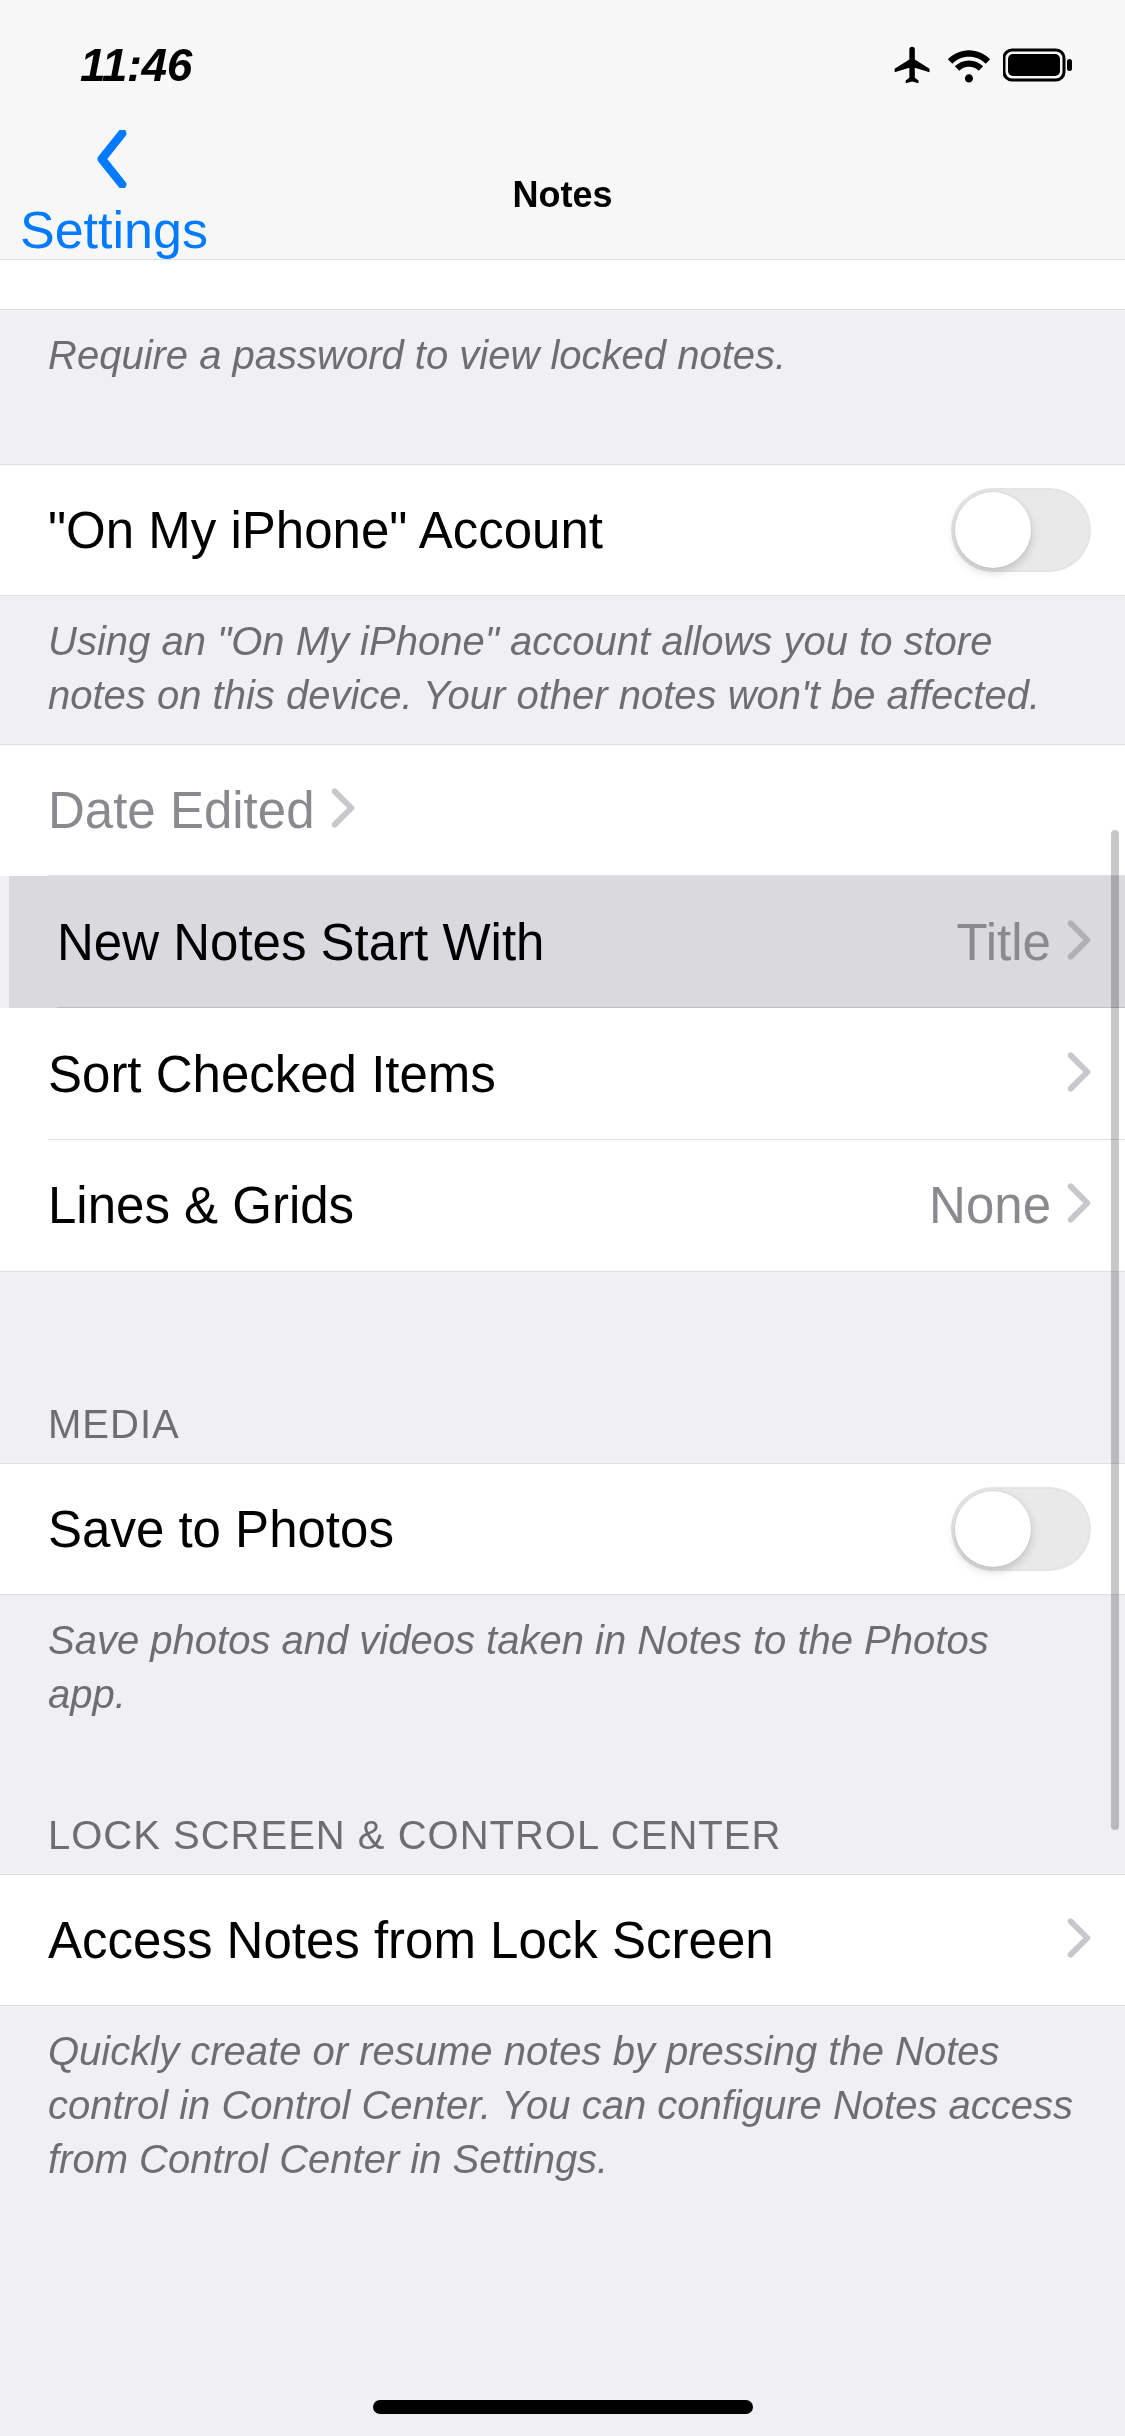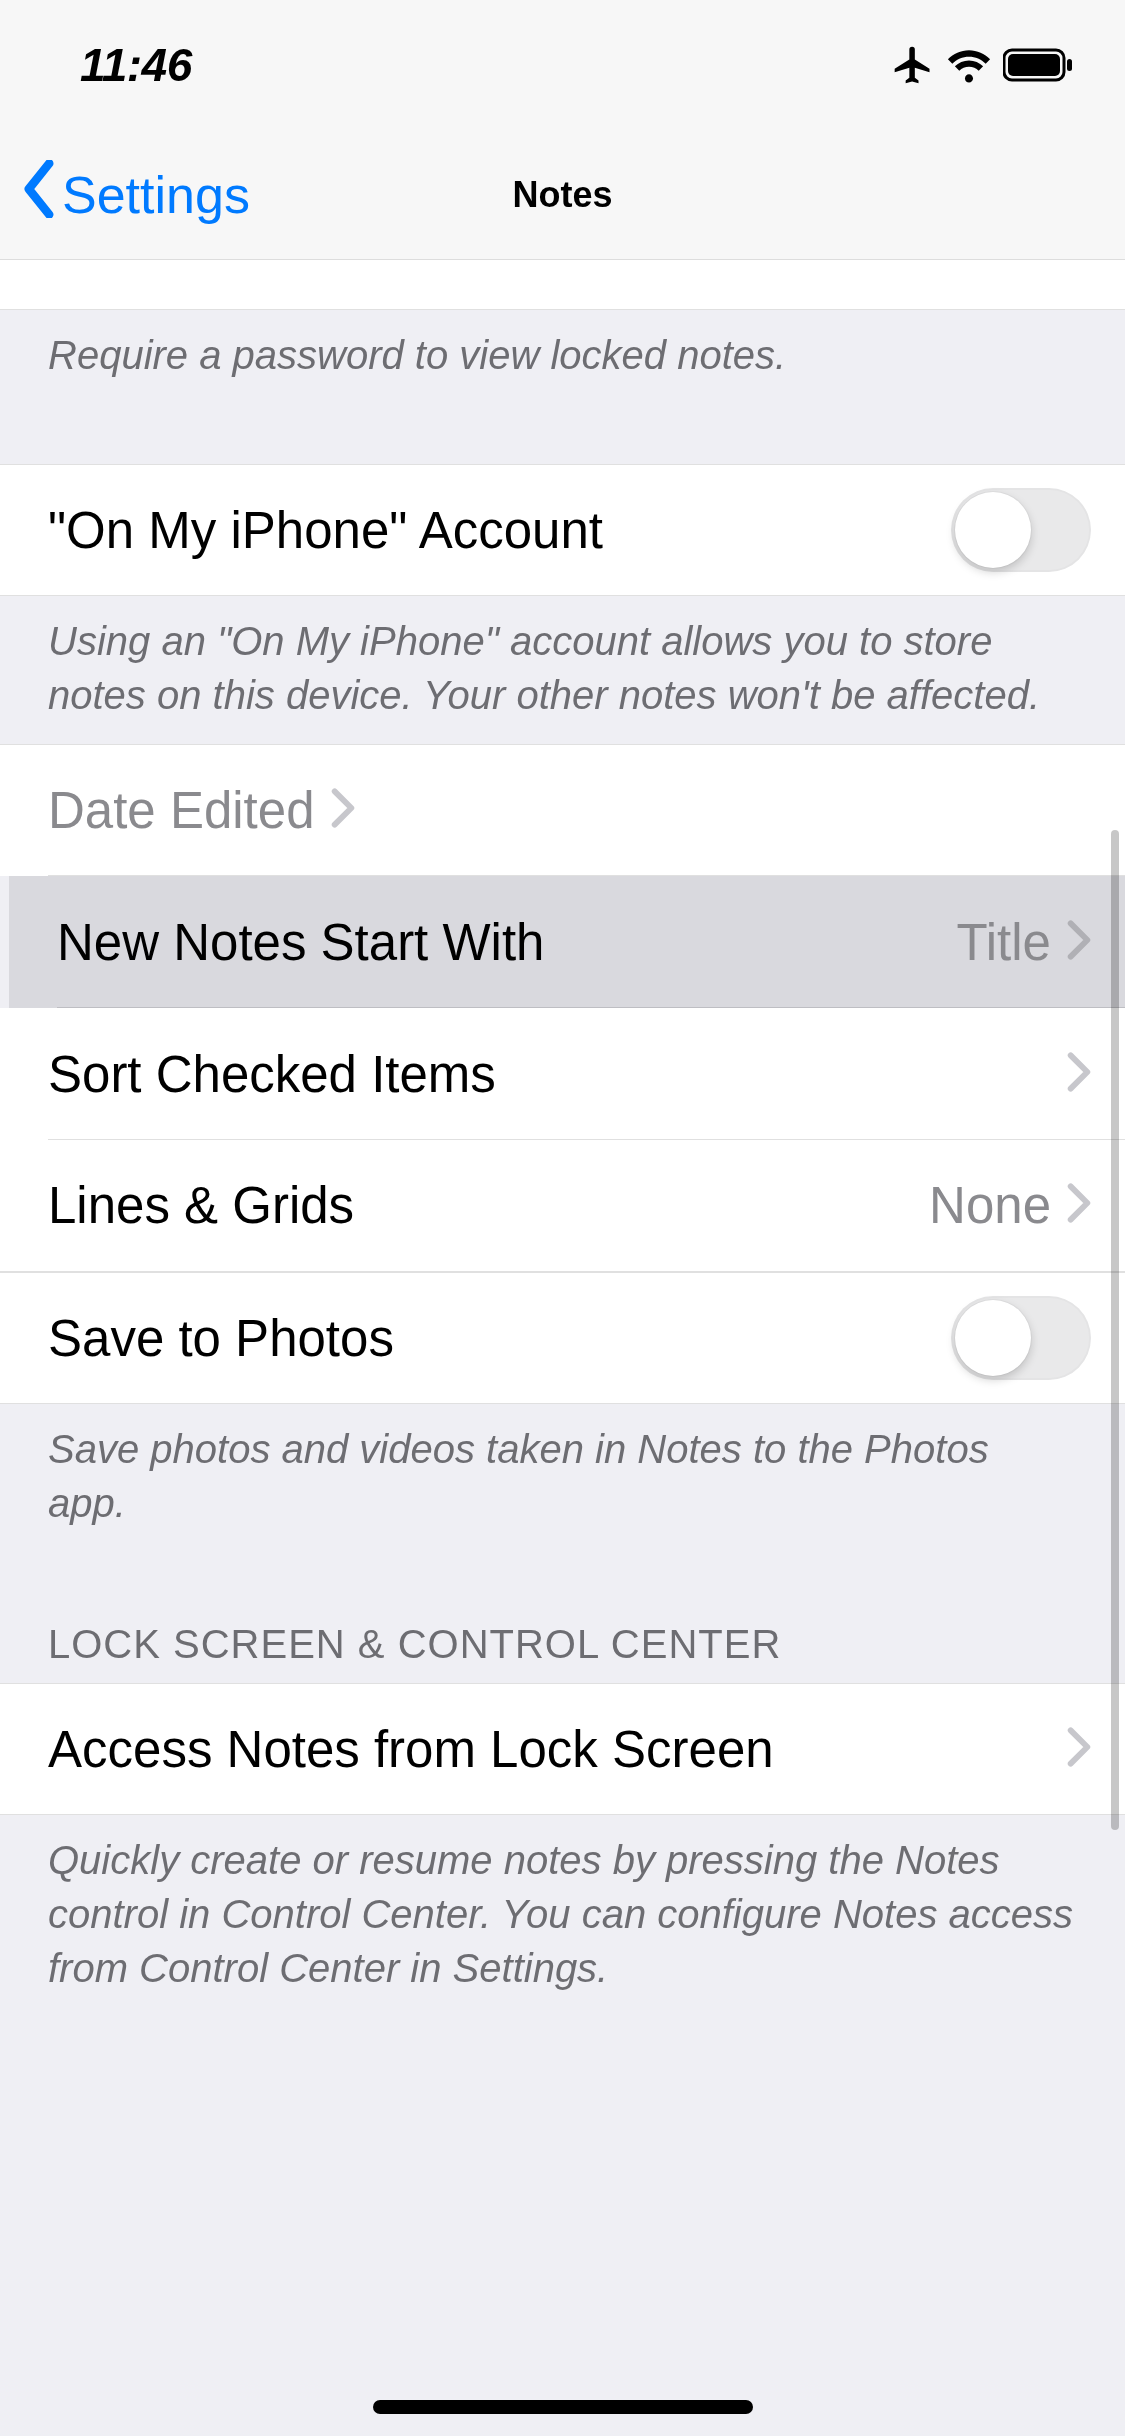--- a/index.html
+++ b/index.html
@@ -38,20 +38,21 @@
     display: flex;
     align-items: center;
     border-bottom: 1px solid rgba(0,0,0,0.1);
   }
   .nav-back {
     display: flex;
     align-items: center;
     color: #007aff;
     font-size: 52px;
     padding-left: 20px;
+    flex-direction: column;
   }
   .nav-back svg { margin-right: 4px; }
   .nav-title {
     position: absolute;
     left: 0; right: 0;
     text-align: center;
     font-size: 36px;
     font-weight: 600;
     pointer-events: none;
   }
@@ -236,20 +237,21 @@
   <div class="cell group-border-bottom">
     <span class="label">Lines &amp; Grids</span>
     <span class="value">None</span>
     <span class="chevron">
       <svg width="24" height="40" viewBox="0 0 14 24" fill="none" stroke="#c7c7cc" stroke-width="3.5" stroke-linecap="round" stroke-linejoin="round">
           <polyline points="2,2 12,12 2,22"></polyline>
         </svg>
     </span>
   </div>
 
+  <div class="section-header" style="padding-top:130px">MEDIA</div>
 
   <div class="cell group-border-top group-border-bottom">
     <span class="label">Save to Photos</span>
     <div class="switch">
         <div class="knob"></div>
       </div>
   </div>
   <div class="footer-text tight-top">Save photos and videos taken in Notes to the Photos app.</div>
 
   <div class="section-header" style="padding-top:70px">LOCK SCREEN &amp; CONTROL CENTER</div>

